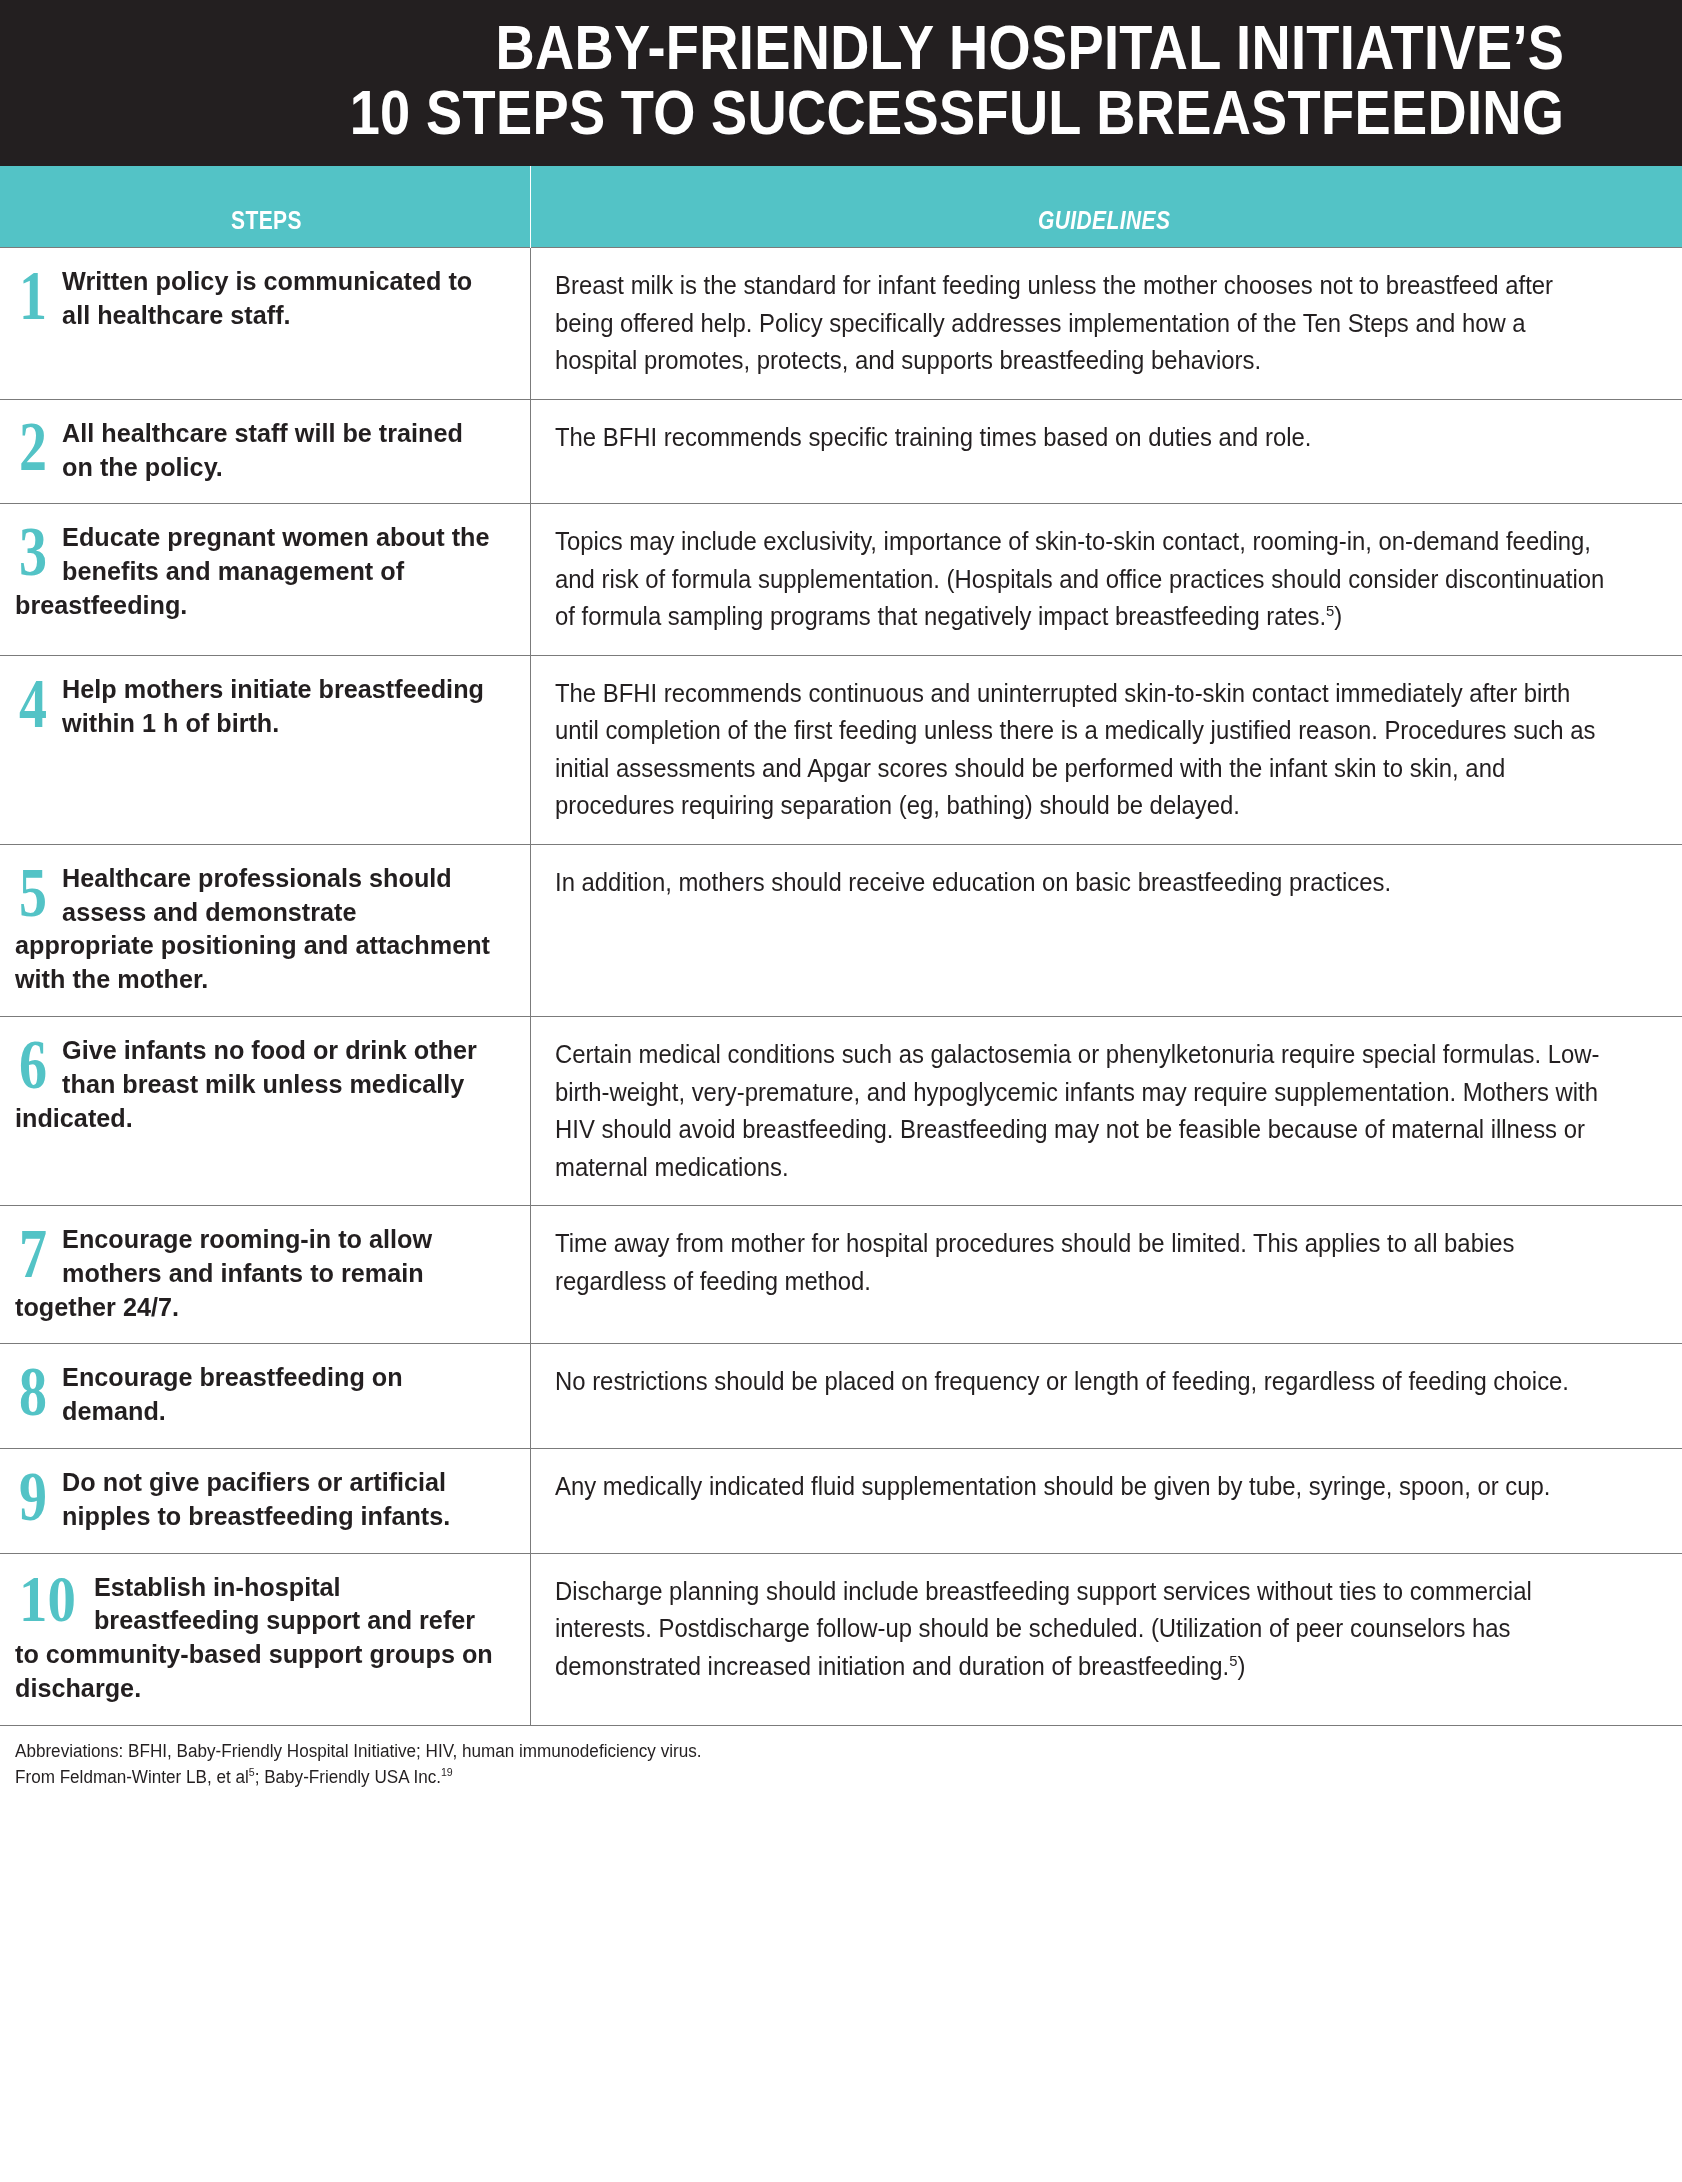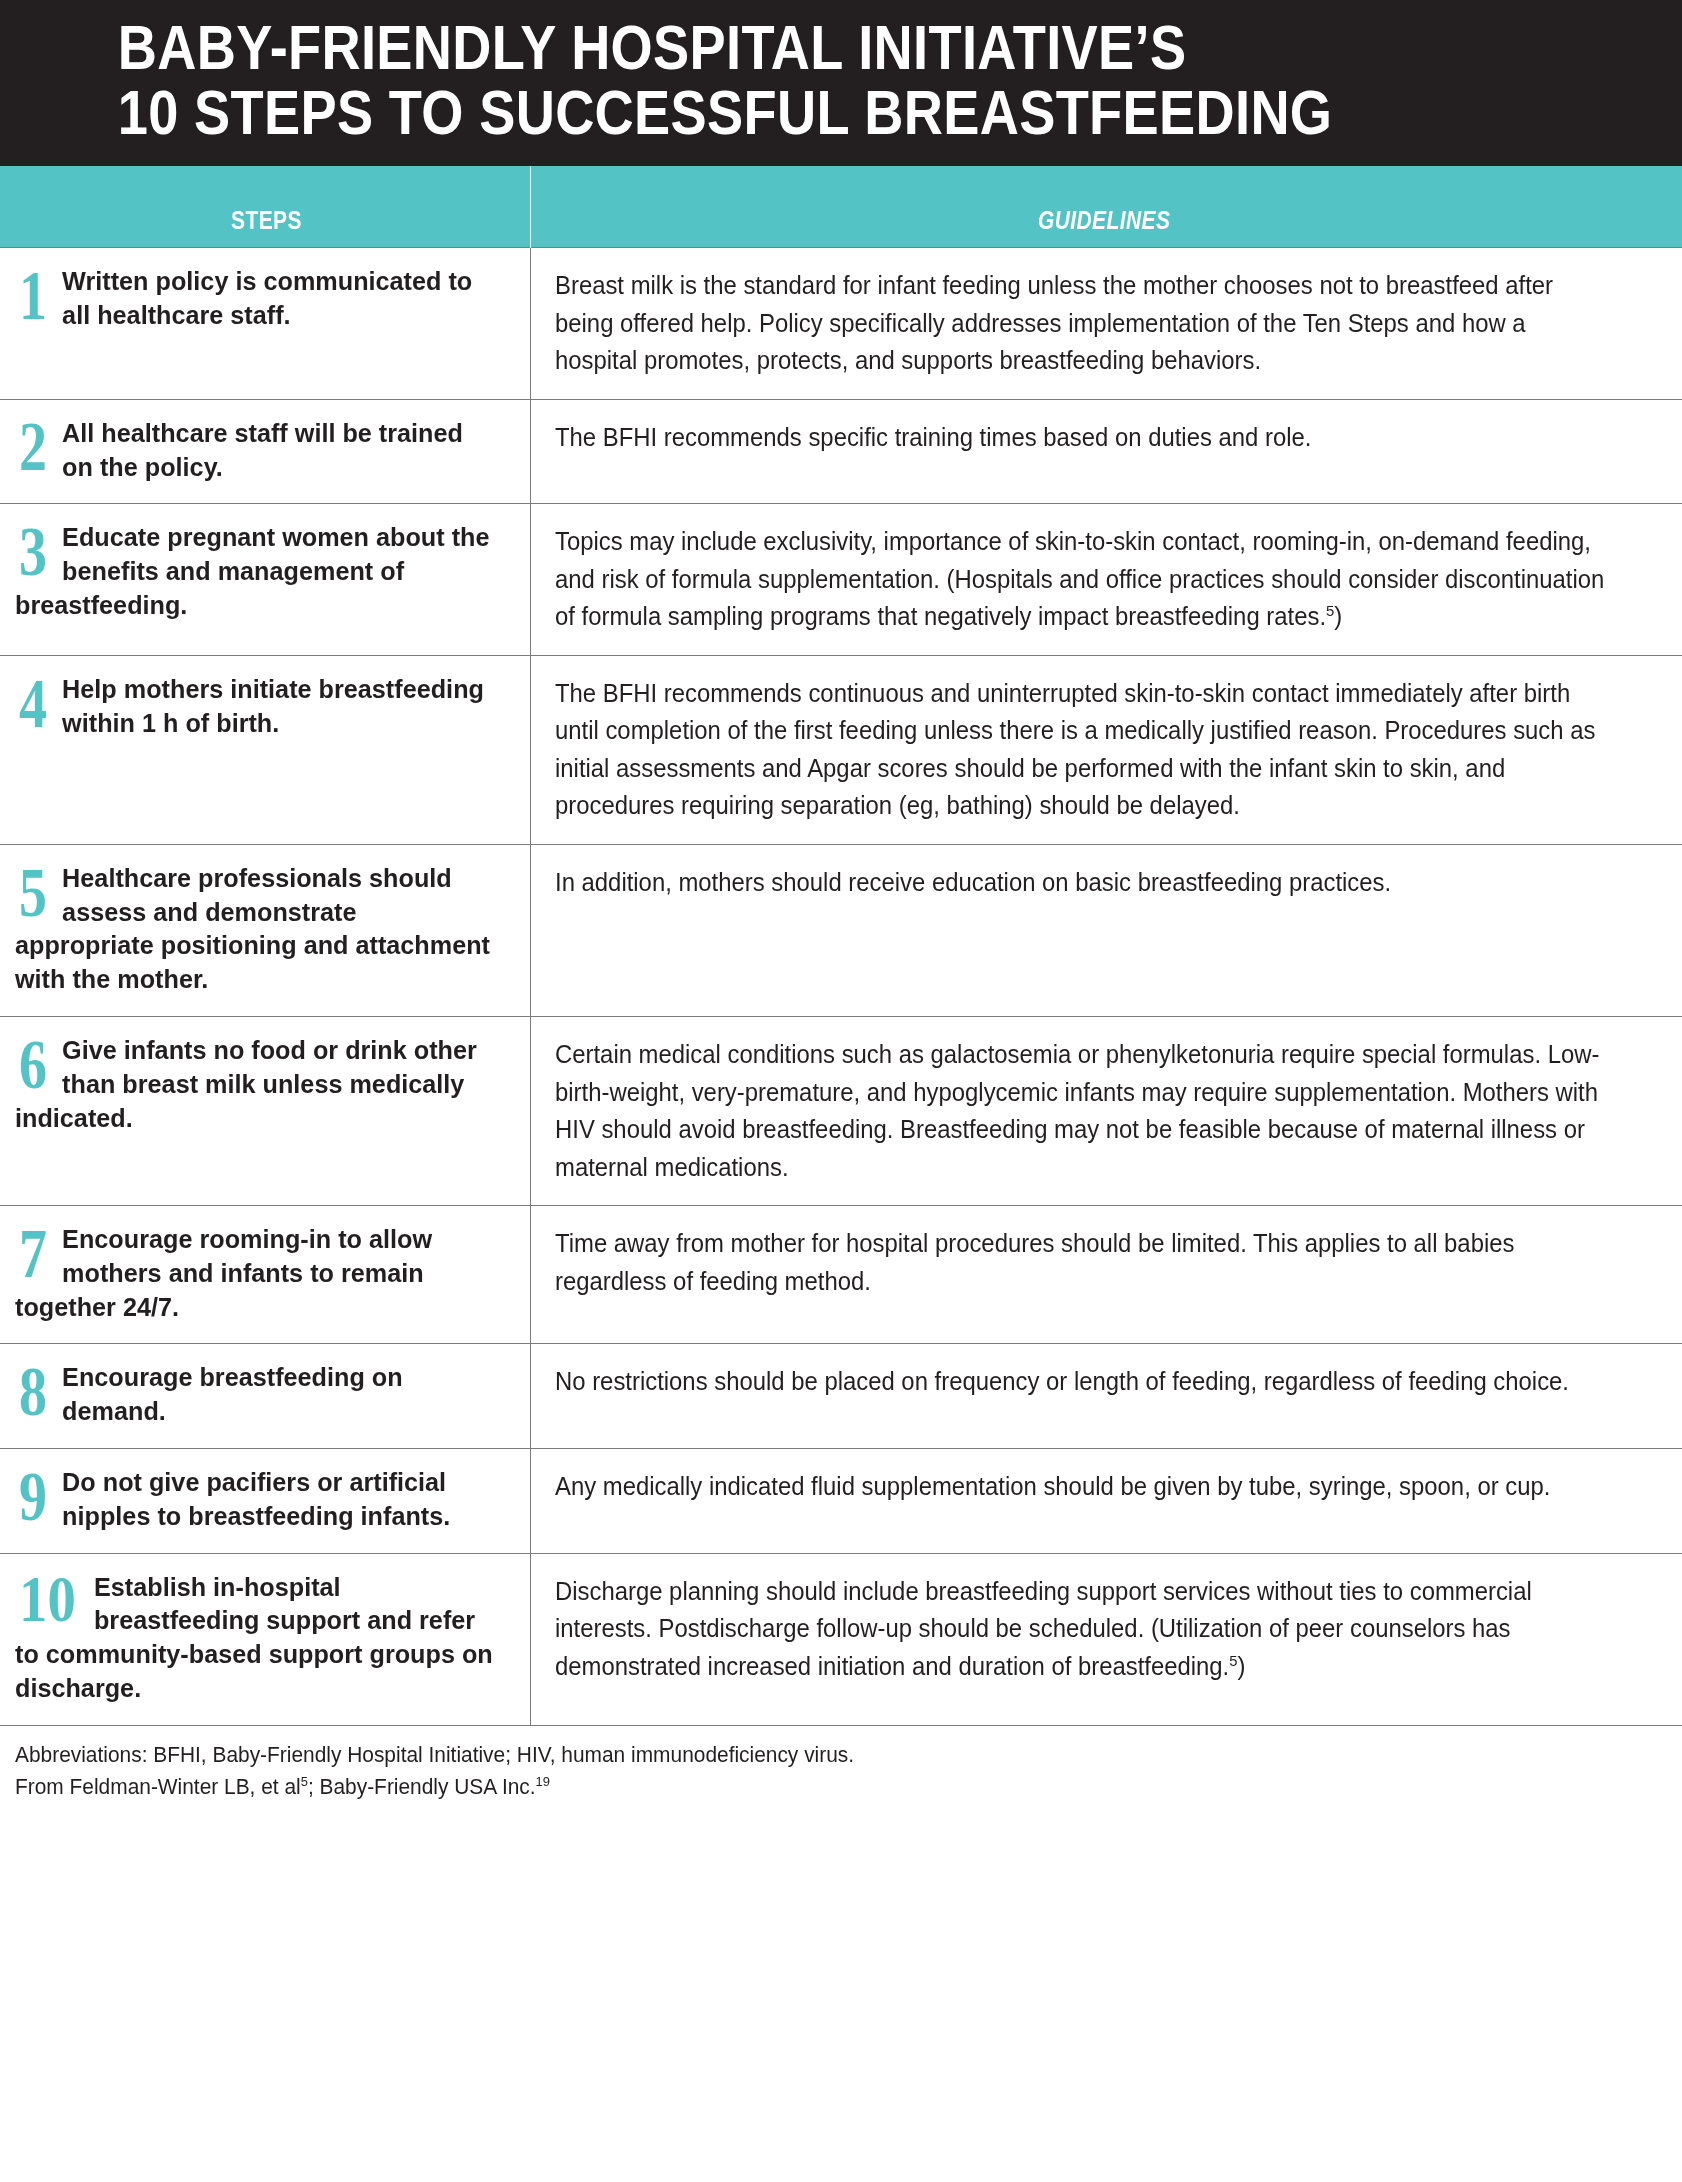--- a/index.html
+++ b/index.html
@@ -20,21 +20,21 @@
     height: 2182px;
     background: #ffffff;
     box-sizing: border-box;
   }
 
   
   .title-banner {
     background: #231f20;
     color: #ffffff;
     padding: 15.3px 0 22px 0;
-    text-align: left;
+    text-align: right;
   }
   .title-line {
     font-family: "Liberation Sans Narrow", "Liberation Sans", sans-serif;
     font-weight: bold;
     font-size: 63px;
     line-height: 1.02;
     letter-spacing: 0.4px;
     transform: scaleX(0.86);
     transform-origin: center;
     white-space: nowrap;
@@ -125,21 +125,21 @@
     font-size: 0.62em;
     vertical-align: super;
     line-height: 0;
   }
 
   
   .footer {
     border-top: 1.7px solid #7b7b7b;
     padding: 13.6px 0 0 15.3px;
     font-family: "Liberation Sans Narrow", "Liberation Sans", sans-serif;
-    font-size: 22px;
+    font-size: 18px;
     line-height: 1.42;
     color: #231f20;
   }
   .footer div { transform: scaleX(0.95); transform-origin: left center; }
   .footer sup { font-size: 0.62em; vertical-align: super; line-height: 0; }
 </style>
 </head>
 <body>
 
 <div class="page">

